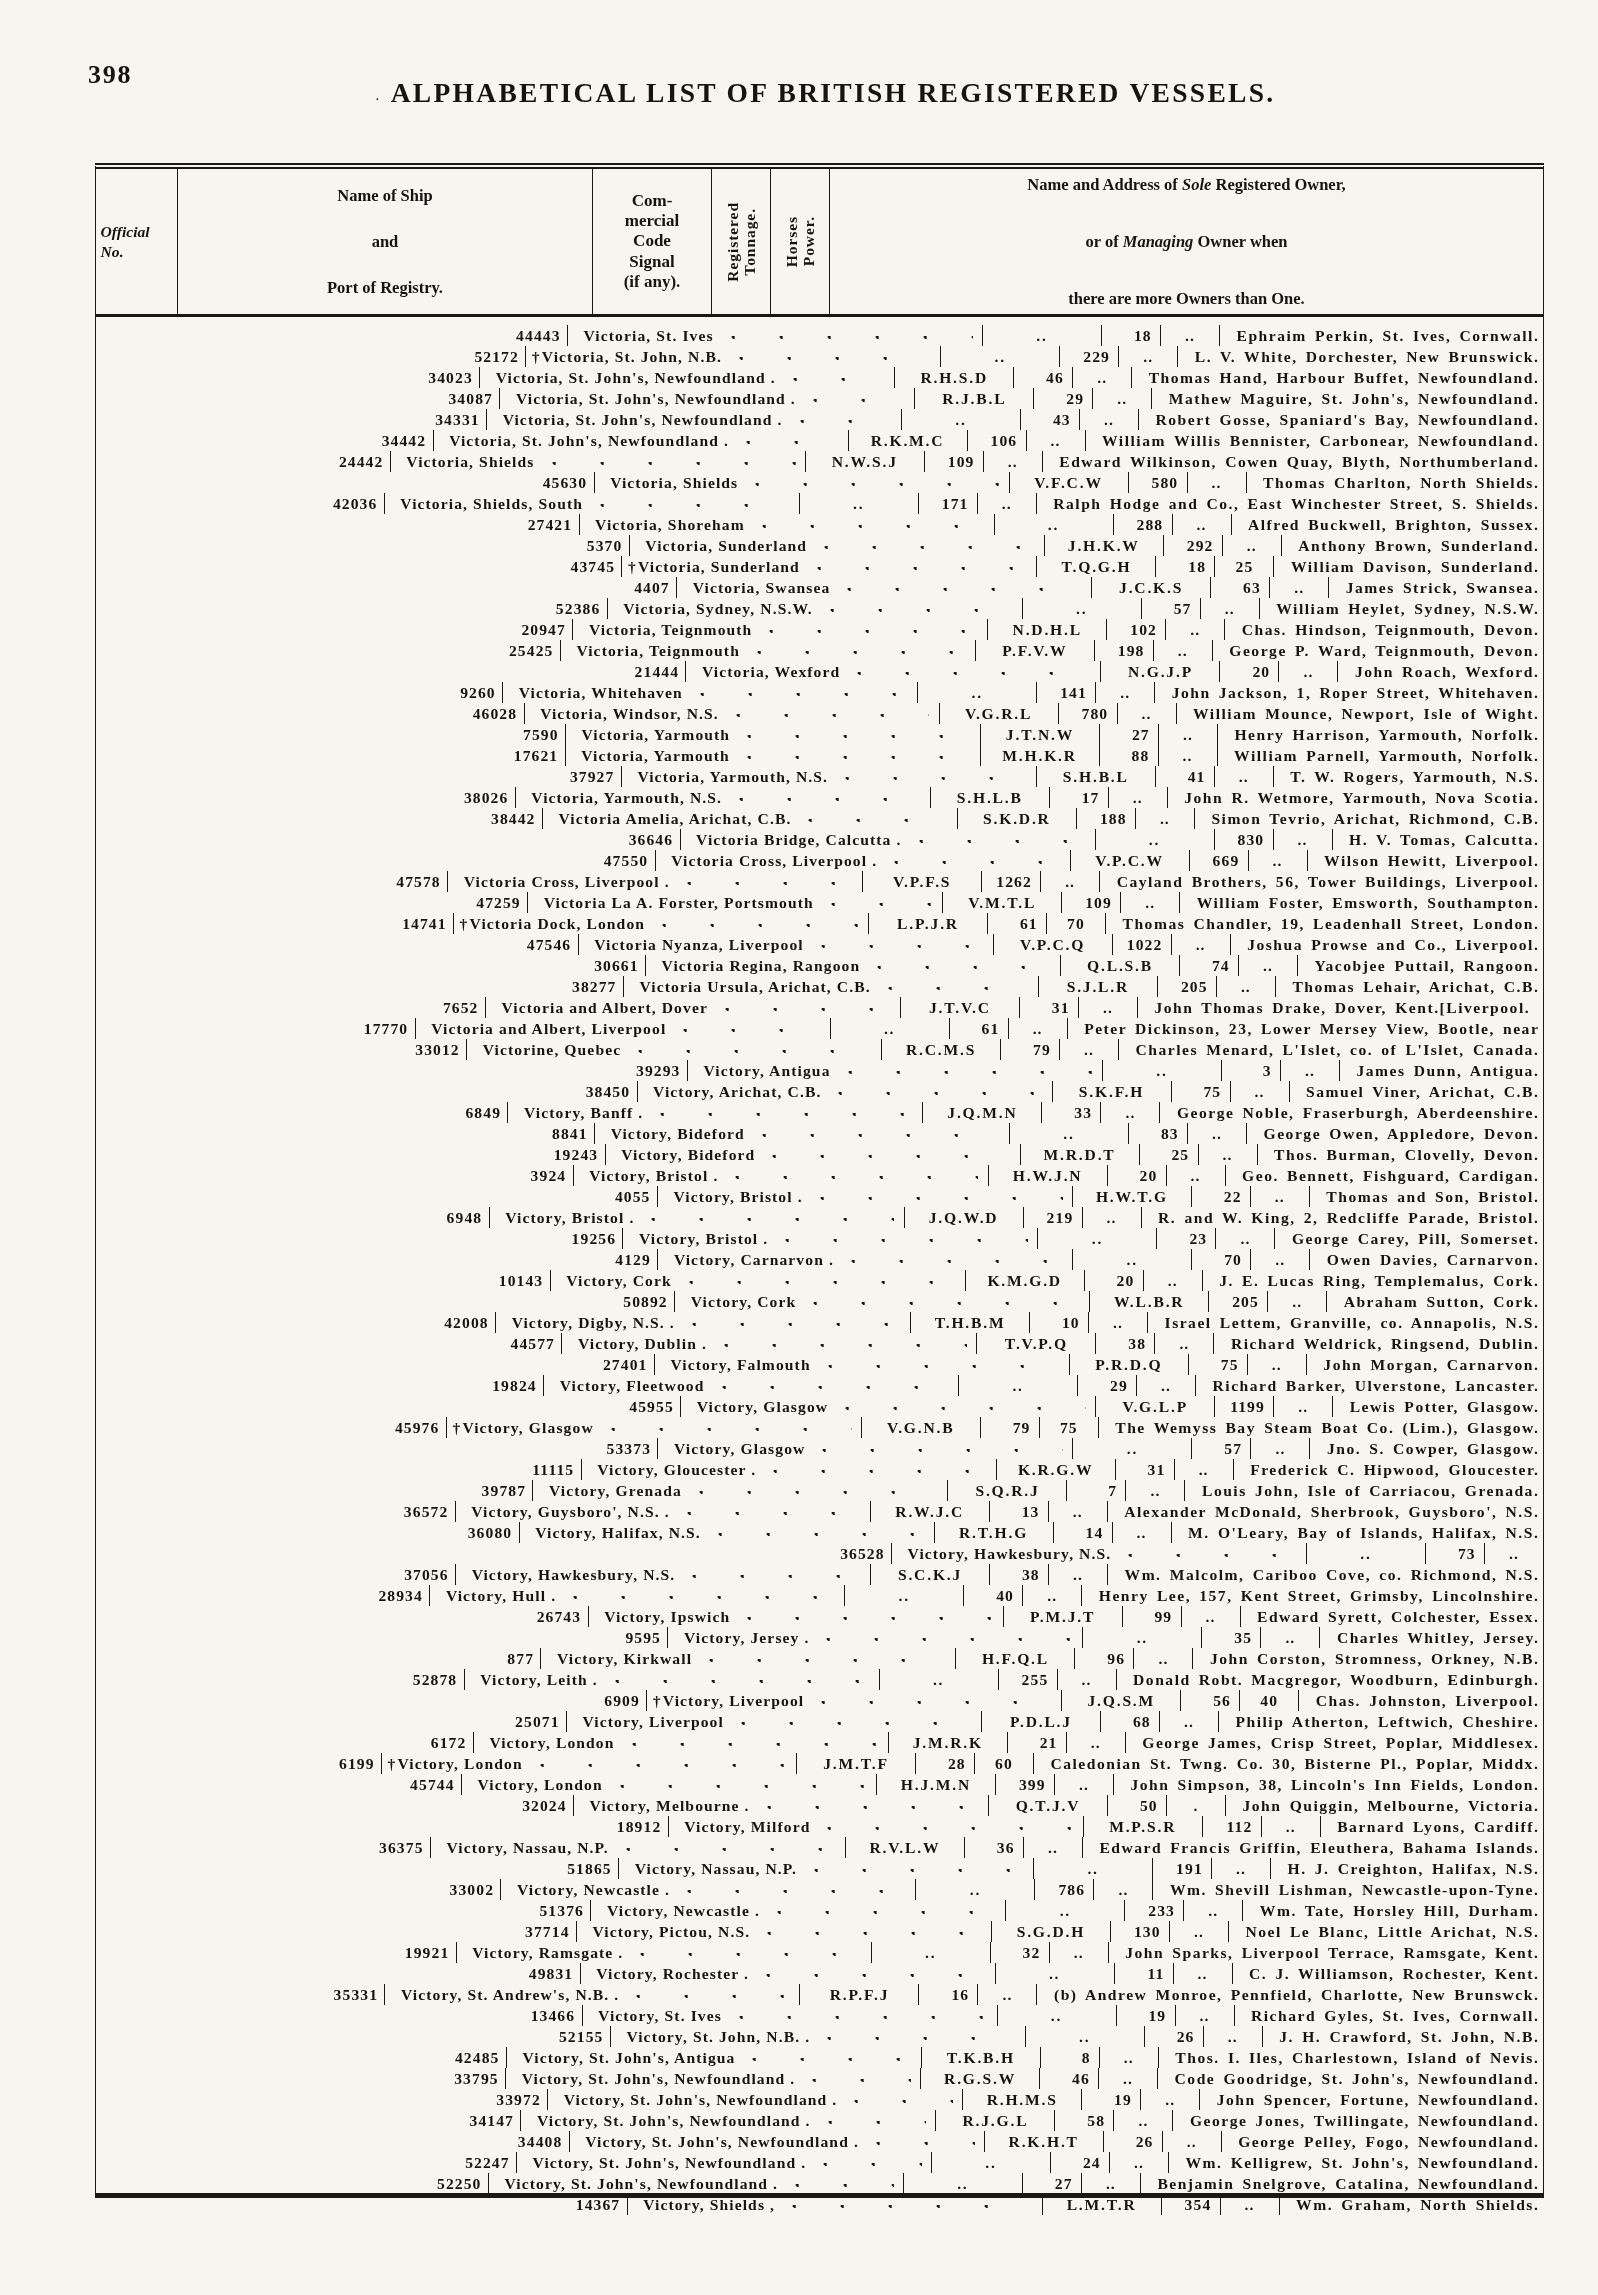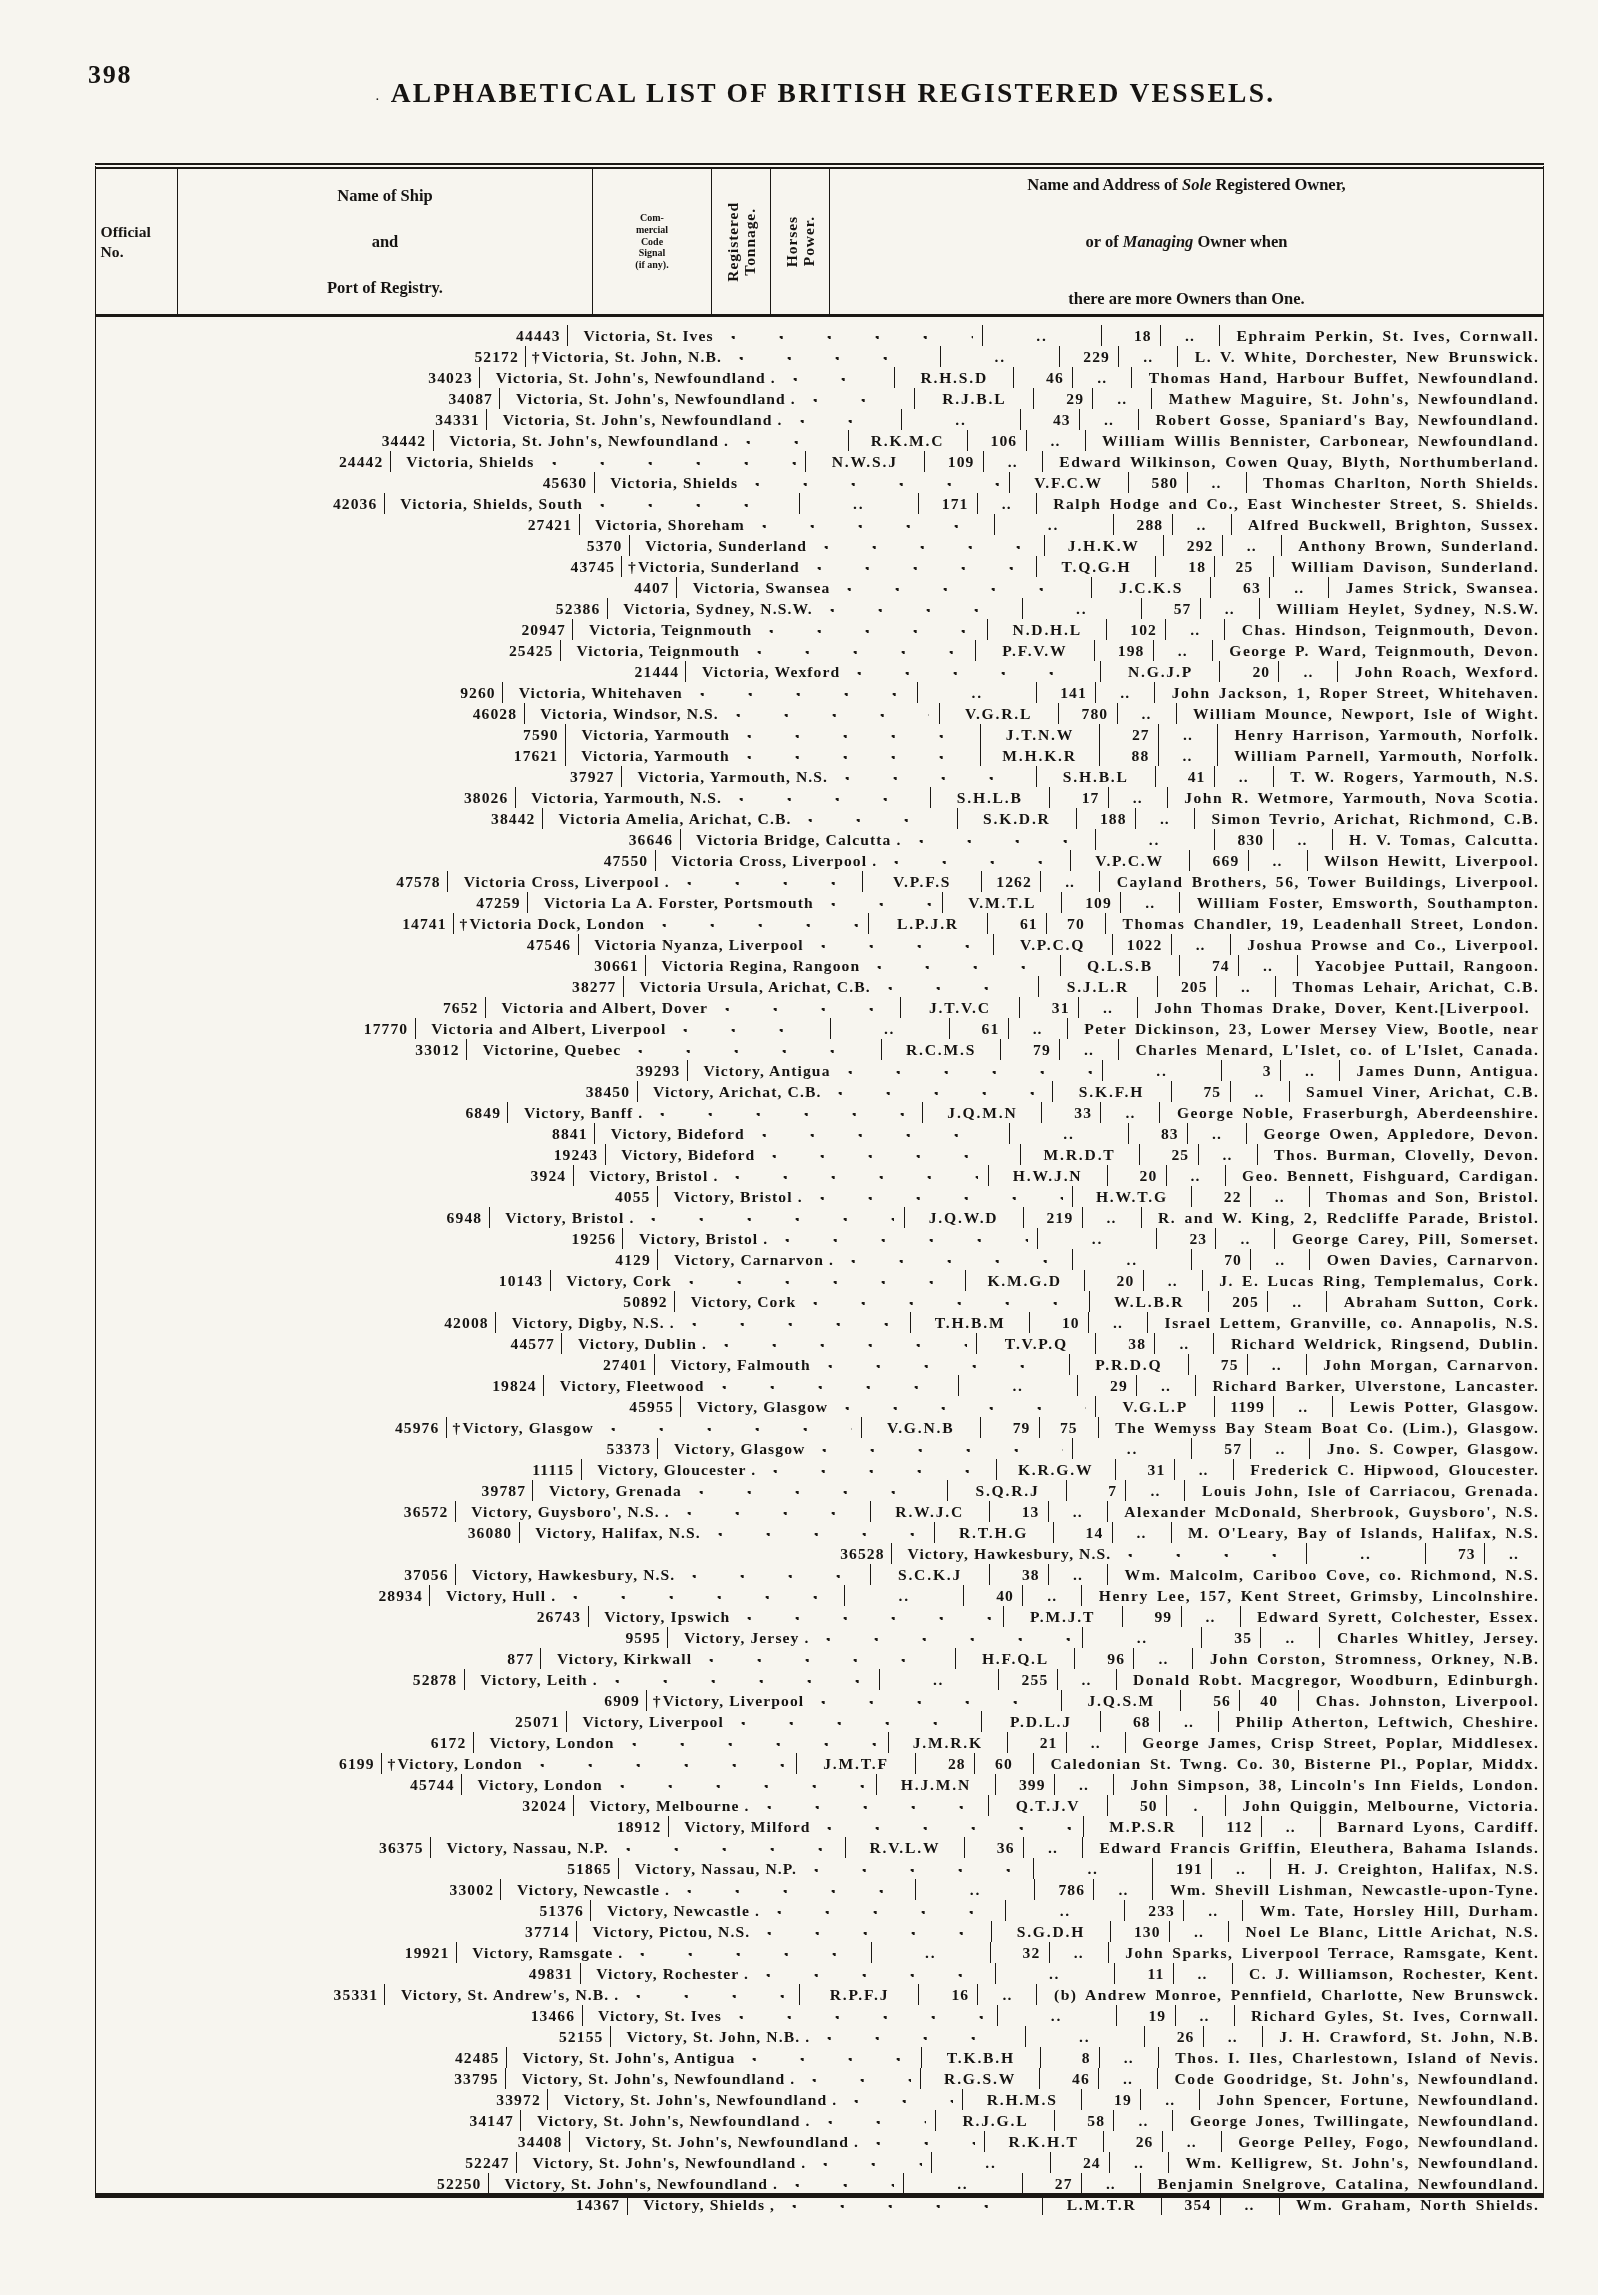--- a/index.html
+++ b/index.html
@@ -30,25 +30,25 @@
   }
   .thead{
     display:flex;height:145px;flex:0 0 auto;
     border-bottom:3.7px solid #1b1814;font-weight:bold;
   }
   .tbody{flex:1 1 auto;display:flex;flex-direction:column;padding-top:8.3px;align-items:flex-end;}
 
   .th{box-sizing:border-box;display:flex;}
   .th + .th{border-left:1.8px solid #1b1814;}
   .th-no{width:81px;flex-direction:column;justify-content:center;align-items:flex-start;
-    padding-left:4.6px;font-size:15.6px;line-height:1.25;}
+    padding-left:4.6px;font-size:15.6px;line-height:1.25;font-style:italic;}
   .th-name{width:415px;flex-direction:column;justify-content:center;align-items:center;
     gap:26px;font-size:16.5px;}
   .th-code{width:119px;flex-direction:column;justify-content:center;align-items:center;
-    font-size:10px;line-height:1.18;}
+    font-size:17px;line-height:1.18;}
   .th-ton{width:59px;justify-content:center;align-items:center;}
   .th-hp{width:59px;justify-content:center;align-items:center;}
   .th-owner{flex:1 1 auto;flex-direction:column;justify-content:center;align-items:center;
     gap:37px;font-size:16.5px;}
   .vert{writing-mode:vertical-rl;transform:rotate(180deg);font-size:15.6px;letter-spacing:0.9px;line-height:1.1;}
   .th-owner i{font-style:italic;}
 
   .tr{display:flex;height:21px;flex:0 0 auto;align-items:center;
     font-weight:bold;font-size:15.6px;line-height:18.4px;letter-spacing:1.1px;white-space:nowrap;}
   .td{box-sizing:border-box;height:100%;display:flex;align-items:center;overflow:hidden;}

